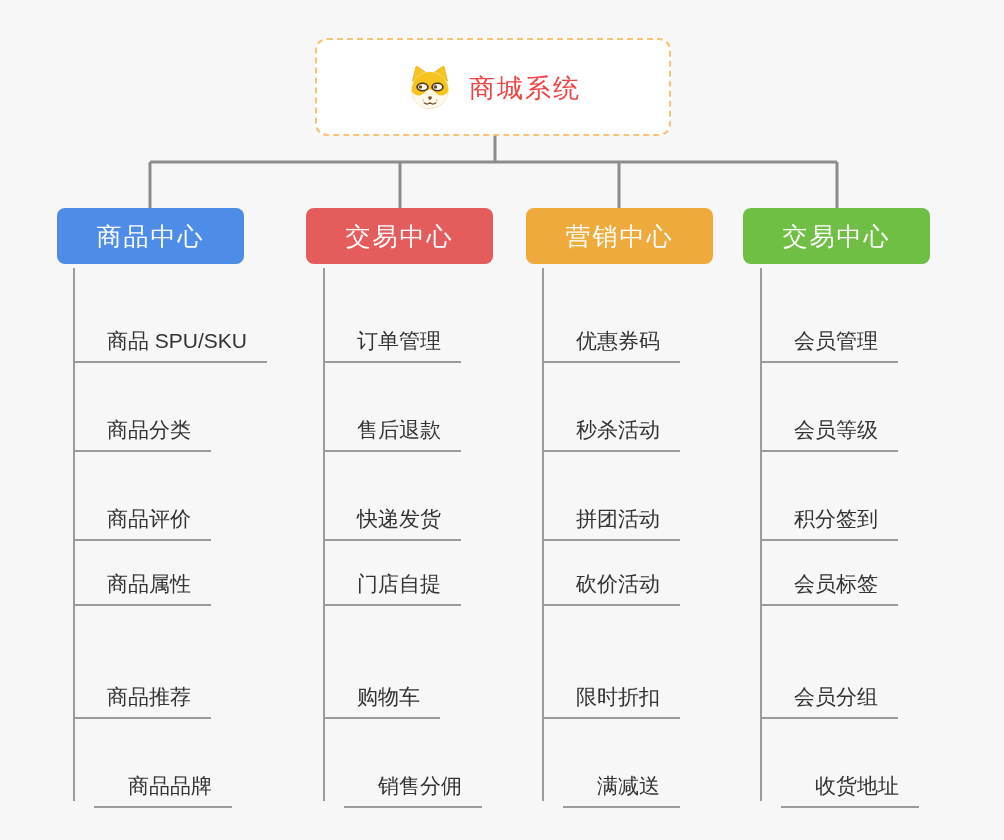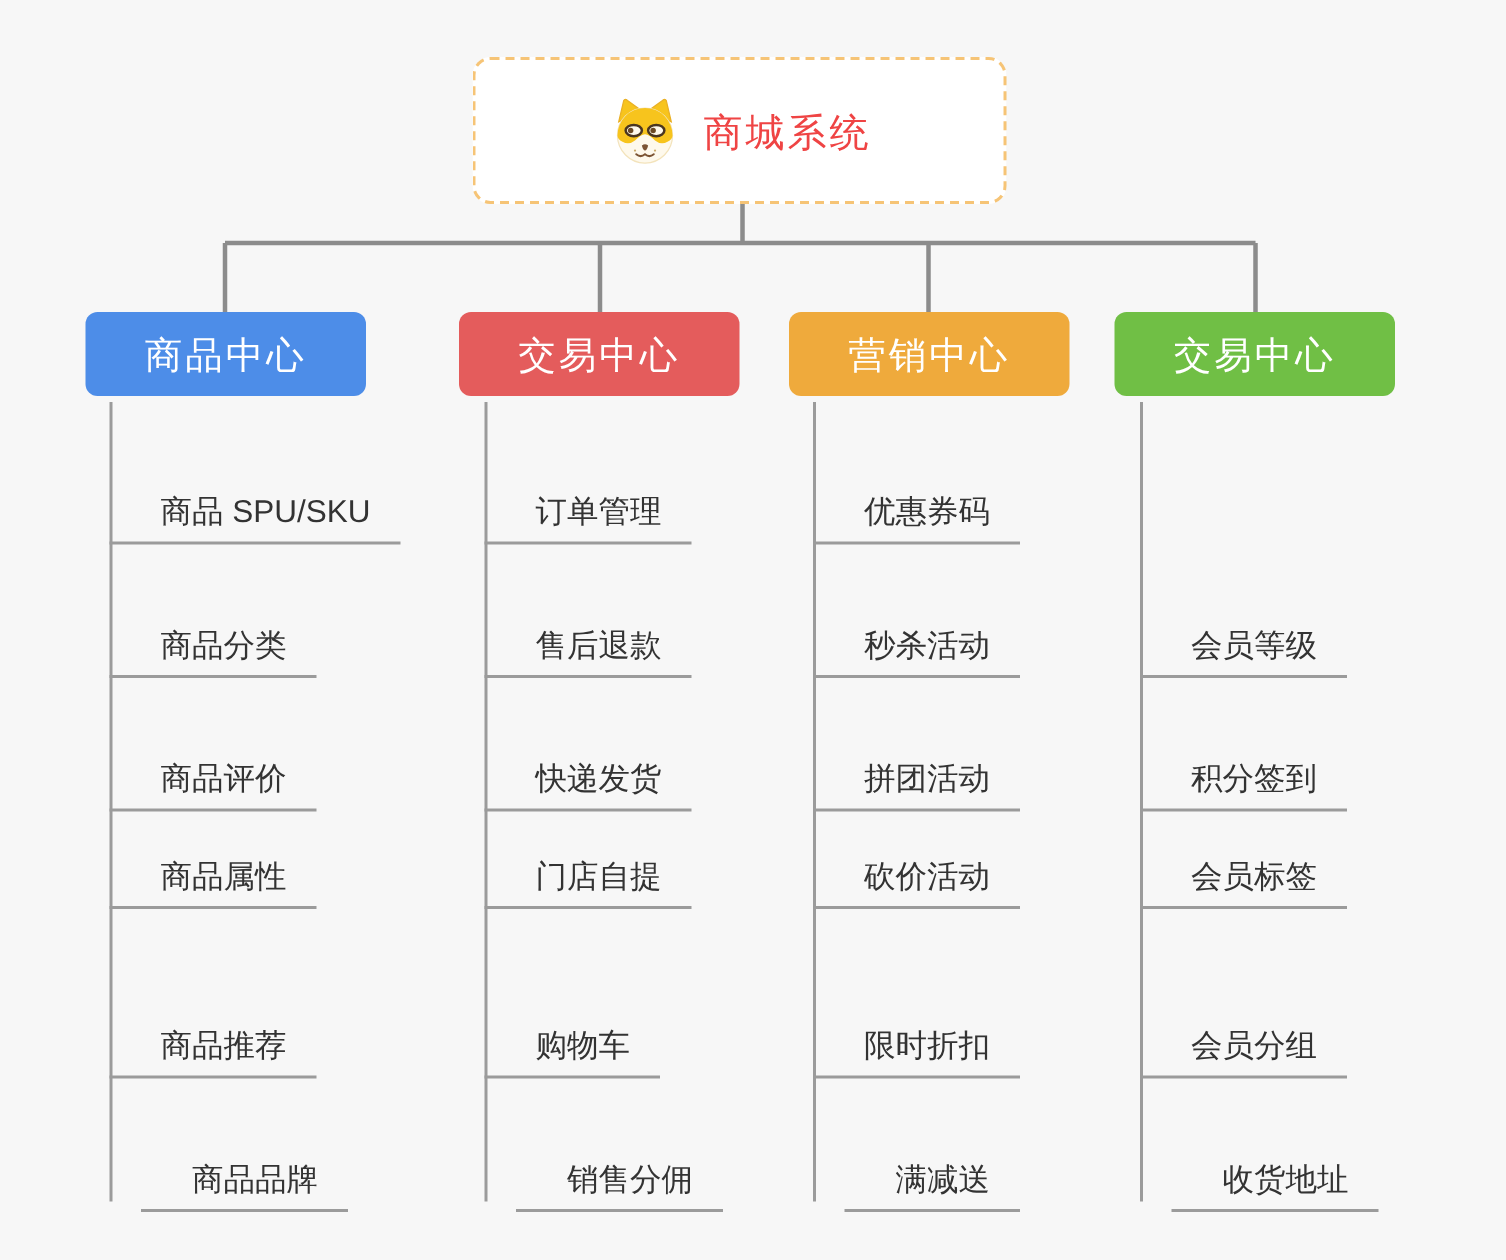--- a/index.html
+++ b/index.html
@@ -135,19 +135,20 @@
   <div class="leaf c1 r4">购物车</div>
   <div class="leaf c1 r5">销售分佣</div>
 
   <div class="leaf c2 r0">优惠券码</div>
   <div class="leaf c2 r1">秒杀活动</div>
   <div class="leaf c2 r2">拼团活动</div>
   <div class="leaf c2 r3">砍价活动</div>
   <div class="leaf c2 r4">限时折扣</div>
   <div class="leaf c2 r5">满减送</div>
 
+  <div class="leaf c3 r0">会员管理</div>
   <div class="leaf c3 r1">会员等级</div>
   <div class="leaf c3 r2">积分签到</div>
   <div class="leaf c3 r3">会员标签</div>
   <div class="leaf c3 r4">会员分组</div>
   <div class="leaf c3 r5">收货地址</div>
 
 </div>
 
 </body></html>

